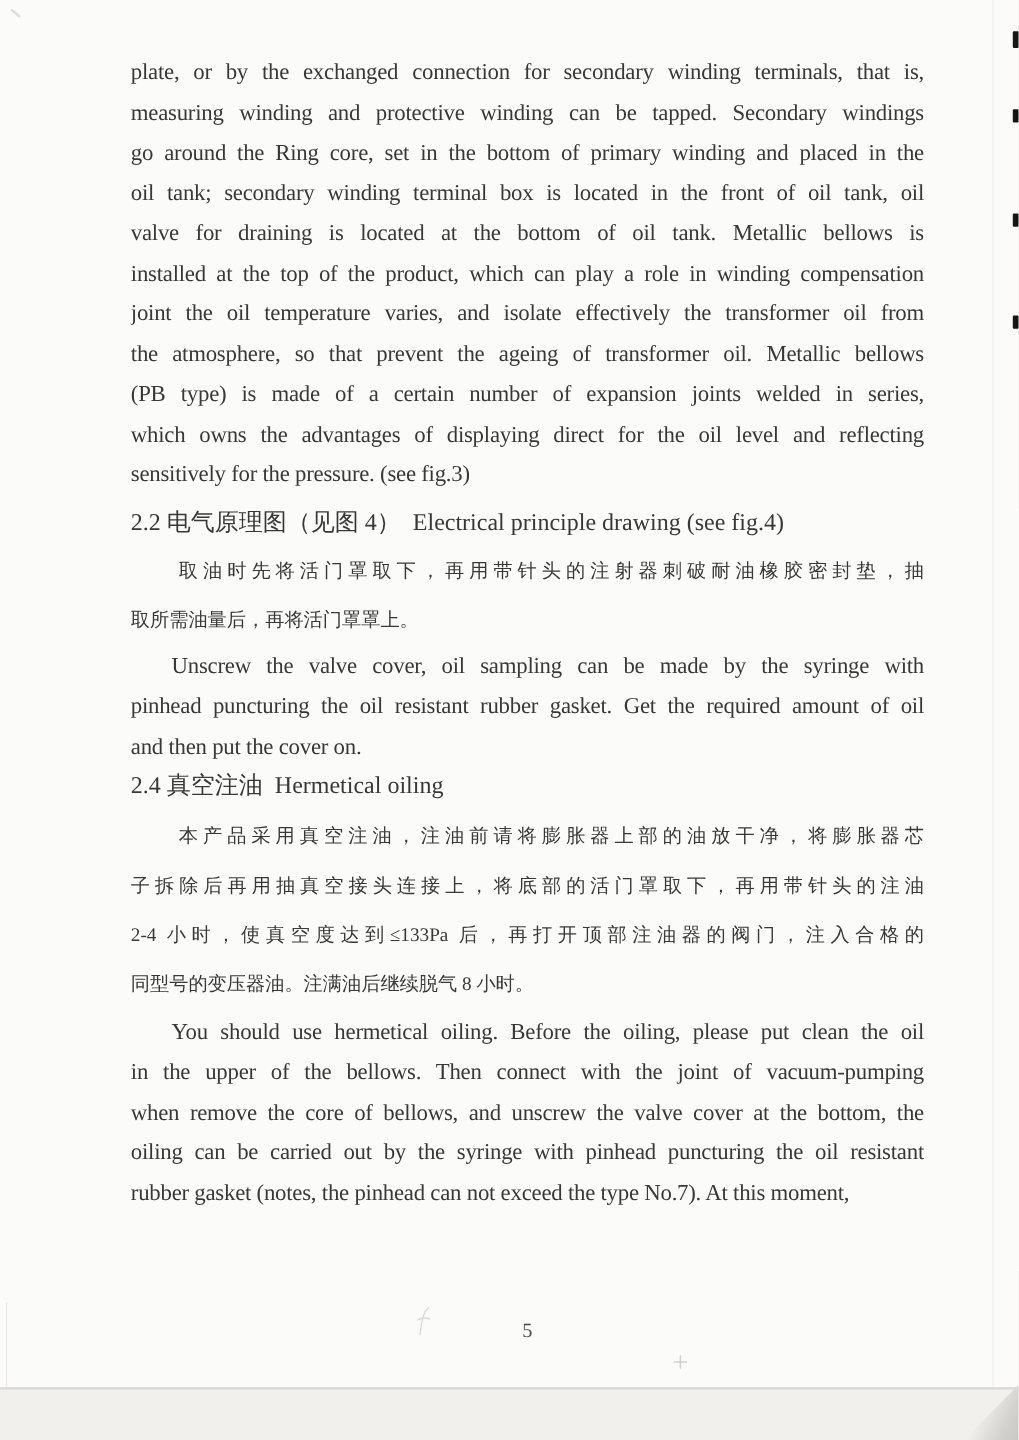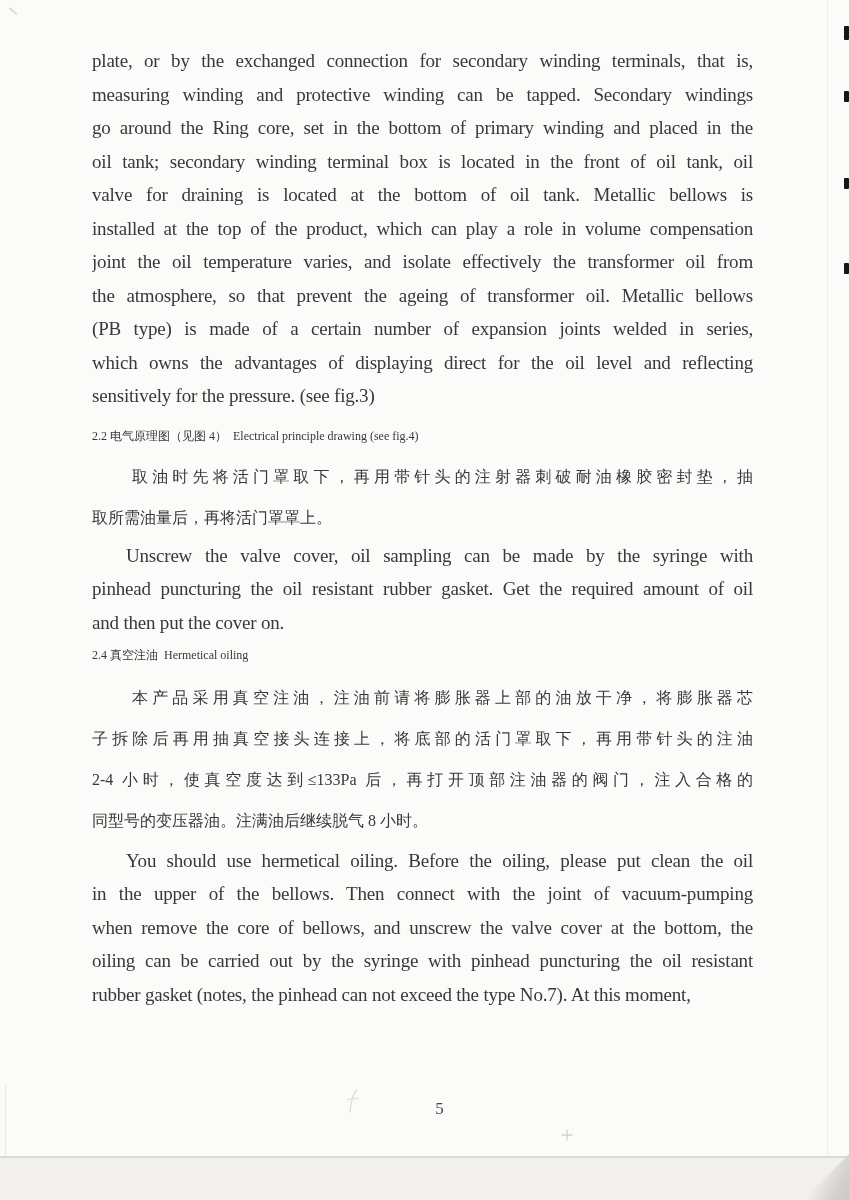--- a/index.html
+++ b/index.html
@@ -8,41 +8,41 @@
     width:849px;height:1200px;
     margin:0 auto;
     background:#fbfbf9;
     overflow:hidden;
     font-family:"Liberation Serif","DejaVu Serif",serif;
     color:#383838;
   }
   
   .content{
     position:absolute;
-    left:92px;top:44px;
+    left:109px;top:44px;
     width:661px;
   }
   .block{margin:0;}
   .line{
     white-space:pre;
     overflow:hidden;
     text-align:justify;
     text-align-last:justify;
   }
   .para-en .line{
     font-size:19px;
     line-height:33.5px;
     letter-spacing:-0.2px;
   }
   .para-zh .line{
     font-size:16px;
     line-height:41.3px;
   }
   .heading .line{
-    font-size:12px;
+    font-size:20px;
     line-height:33.5px;
     text-align-last:left;
   }
   .line-last{text-align-last:left;}
   .para-zh .line-indent{padding-left:40px;}
   .para-en .line-indent{padding-left:34px;font-family:Liberation Serif, serif;}
   .block-1{margin-top:7px;}
   .block-2{margin-top:9px;}
   .block-3{margin-top:3px;}
   .block-6{margin-top:4px;}
@@ -109,21 +109,21 @@
 
 <div class="page">
 
   <div class="content">
       <div class="block para-en block-0">
         <div class="line">plate, or by the exchanged connection for secondary winding terminals, that is,</div>
         <div class="line">measuring winding and protective winding can be tapped. Secondary windings</div>
         <div class="line">go around the Ring core, set in the bottom of primary winding and placed in the</div>
         <div class="line">oil tank; secondary winding terminal box is located in the front of oil tank, oil</div>
         <div class="line">valve for draining is located at the bottom of oil tank. Metallic bellows is</div>
-        <div class="line">installed at the top of the product, which can play a role in volume compensation</div>
+        <div class="line">installed at the top of the product, which can play a role in winding compensation</div>
         <div class="line">joint the oil temperature varies, and isolate effectively the transformer oil from</div>
         <div class="line">the atmosphere, so that prevent the ageing of transformer oil. Metallic bellows</div>
         <div class="line">(PB type) is made of a certain number of expansion joints welded in series,</div>
         <div class="line">which owns the advantages of displaying direct for the oil level and reflecting</div>
         <div class="line line-last">sensitively for the pressure. (see fig.3)</div>
       </div>
       <div class="block heading block-1">
         <div class="line line-last">2.2 电气原理图（见图 4）  Electrical principle drawing (see fig.4)</div>
       </div>
       <div class="block para-zh block-3">

